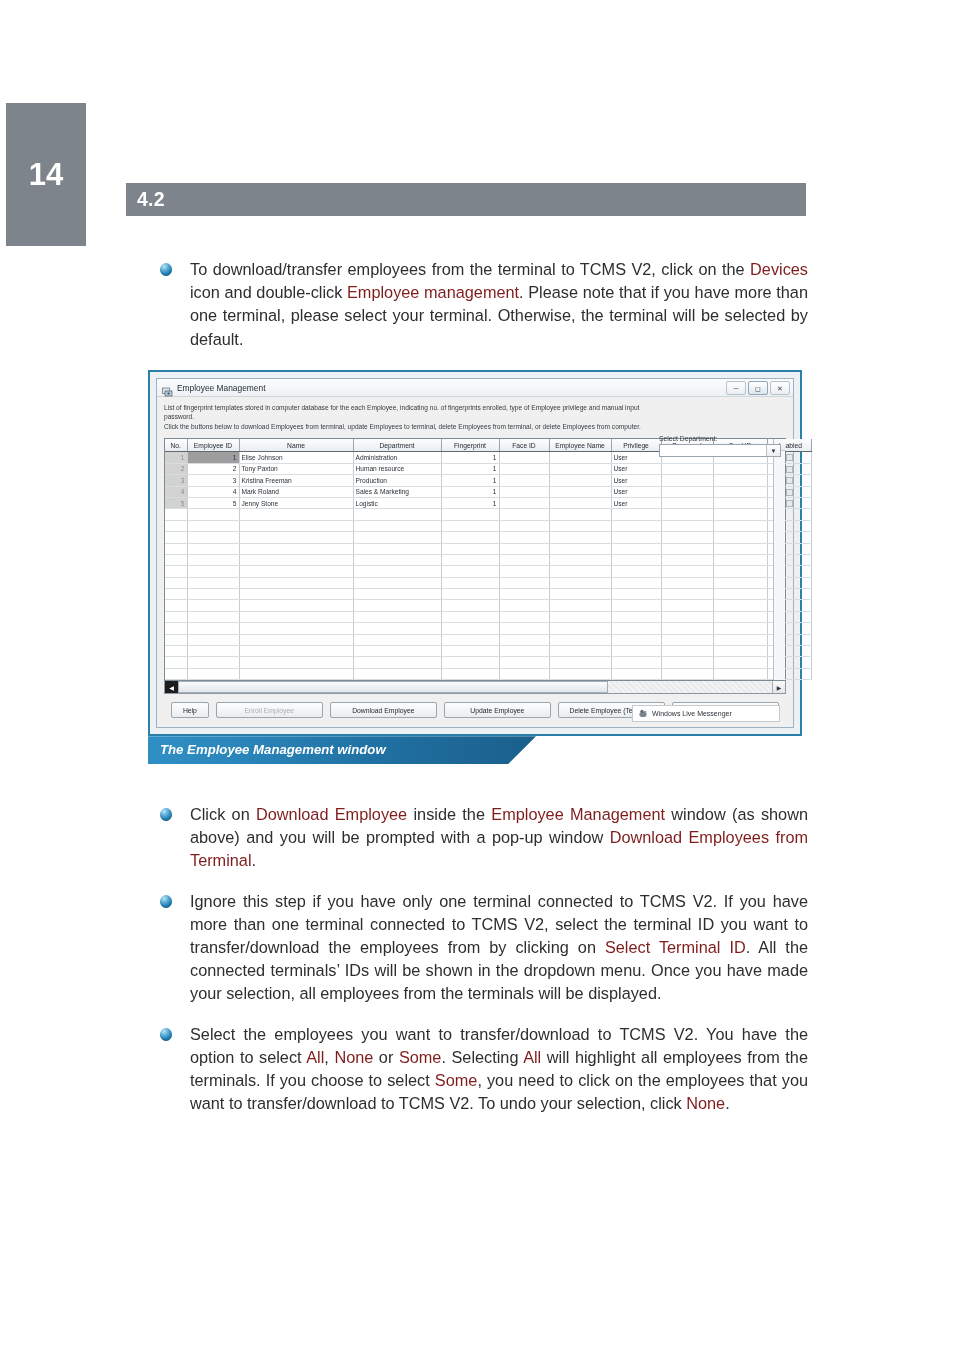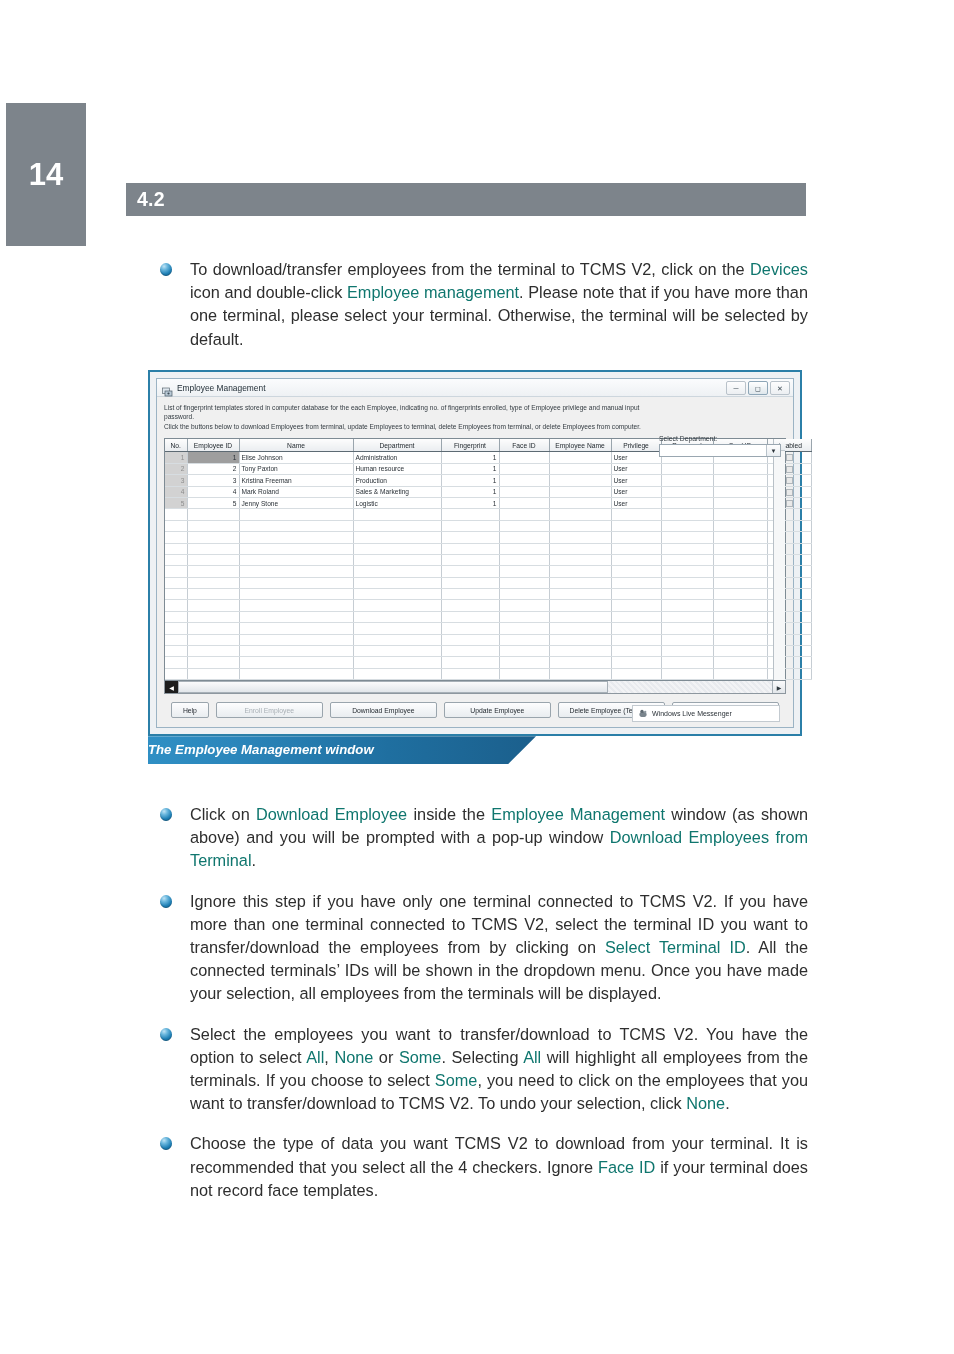--- a/index.html
+++ b/index.html
@@ -68,21 +68,21 @@
   .sphere {
     position: absolute;
     left: 2px; top: 5px;
     width: 12px; height: 13px;
     border-radius: 50%;
     background:
       radial-gradient(circle at 34% 26%, #bfe3f5 0%, #6cb8de 26%, #1e7fb5 62%, #13618f 100%);
     box-shadow: inset 0 -1px 1px rgba(0,0,0,0.25);
   }
 
-  .hl { color: #0f766e; }
+  .hl { color: #7f1d1d; }
 
   
   .figure {
     position: absolute;
     left: 148px;
     top: 370px;
     width: 654px;
   }
 
   .shot-frame {
@@ -324,20 +324,21 @@
     background: linear-gradient(90deg, #2f8fc4 0%, #2b86bb 22%, #1f6fa0 62%, #1b5f8c 100%);
     clip-path: polygon(0 0, 100% 0, calc(100% - 28px) 100%, 0 100%);
   }
   .caption-text {
     position: relative;
     color: #ffffff;
     font-size: 13.2px;
     font-style: italic;
     font-weight: 700;
     line-height: 28px;
+    padding-left: 12px;
     white-space: nowrap;
   }
 </style>
 </head>
 <body>
 
 <div class="page-tab">
   <span>14</span>
 </div>
 
@@ -719,14 +720,13 @@
   <div class="caption">
     <div class="caption-bg"></div>
     <div class="caption-text">The Employee Management window</div>
   </div>
 </div>
 
 <div class="content" style="top:755px;margin-top:48px;" id="steps-block">
     <div class="bullet-item"><span class="sphere"></span><span>Click on </span><span class="hl">Download Employee</span><span> inside the </span><span class="hl">Employee Management</span><span> win­dow (as shown above) and you will be prompted with a pop-up win­dow </span><span class="hl">Download Employees from Terminal</span><span>.</span></div>
     <div class="bullet-item"><span class="sphere"></span><span>Ignore this step if you have only one terminal connected to TCMS V2. If you have more than one terminal connected to TCMS V2, select the terminal ID you want to transfer/download the employees from by clicking on </span><span class="hl">Select Terminal ID</span><span>. All the connected terminals’ IDs will be shown in the dropdown menu. Once you have made your selection, all employees from the terminals will be displayed.</span></div>
     <div class="bullet-item"><span class="sphere"></span><span>Select the employees you want to transfer/download to TCMS V2. You have the option to select </span><span class="hl">All</span><span>, </span><span class="hl">None</span><span> or </span><span class="hl">Some</span><span>. Selecting </span><span class="hl">All</span><span> will highlight all employees from the terminals. If you choose to select </span><span class="hl">Some</span><span>, you need to click on the employees that you want to transfer/download to TCMS V2. To undo your selection, click </span><span class="hl">None</span><span>.</span></div>
-    <div class="bullet-item"><span class="sphere"></span><span>Choose the type of data you want TCMS V2 to download from your terminal. It is recommended that you select all the 4 checkers. Ignore </span><span class="hl">Face ID</span><span> if your terminal does not record face templates.</span></div>
   </div>
 
 </body></html>

